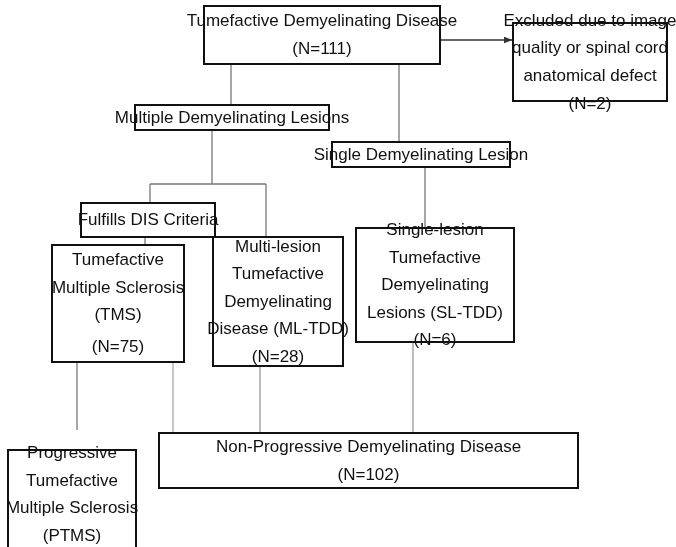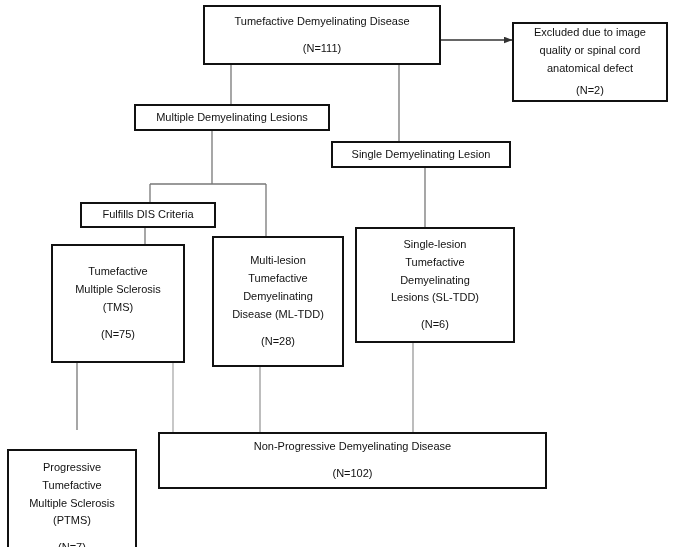--- a/index.html
+++ b/index.html
@@ -27,21 +27,21 @@
     position: absolute;
     box-sizing: border-box;
     background: #ffffff;
     border: 2px solid #111111;
     display: flex;
     flex-direction: column;
     align-items: center;
     justify-content: center;
     text-align: center;
     color: #111111;
-    font-size: 11px;
+    font-size: 17px;
     line-height: 1.62;
     z-index: 2;
   }
   .node .ln { display: block; white-space: nowrap; }
   .node .gap { height: 9px; }
 </style>
 </head>
 <body>
 
 <div id="canvas">
@@ -92,21 +92,21 @@
   </div>
 
   <div class="node" style="left:134px; top:104px; width:196px; height:27px;">
     <span class="ln">Multiple Demyelinating Lesions</span>
   </div>
 
   <div class="node" style="left:331px; top:141px; width:180px; height:27px;">
     <span class="ln">Single Demyelinating Lesion</span>
   </div>
 
-  <div class="node" style="left:80px; top:202px; width:136px; height:26px;">
+  <div class="node" style="left:80px; top:202px; width:136px; height:36px;">
     <span class="ln">Fulfills DIS Criteria</span>
   </div>
 
   <div class="node" style="left:51px; top:244px; width:134px; height:119px;">
     <span class="ln">Tumefactive</span>
     <span class="ln">Multiple Sclerosis</span>
     <span class="ln">(TMS)</span>
     <span class="gap"></span>
     <span class="ln">(N=75)</span>
   </div>
@@ -131,19 +131,19 @@
 
   <div class="node" style="left:7px; top:429px; width:130px; height:118px;margin-top:20px;">
     <span class="ln">Progressive</span>
     <span class="ln">Tumefactive</span>
     <span class="ln">Multiple Sclerosis</span>
     <span class="ln">(PTMS)</span>
     <span class="gap"></span>
     <span class="ln">(N=7)</span>
   </div>
 
-  <div class="node" style="left:158px; top:432px; width:389px; height:57px;">
+  <div class="node" style="left:158px; top:432px; width:421px; height:57px;">
     <span class="ln">Non-Progressive Demyelinating Disease</span>
     <span class="gap"></span>
     <span class="ln">(N=102)</span>
   </div>
 
 </div>
 
 </body></html>

